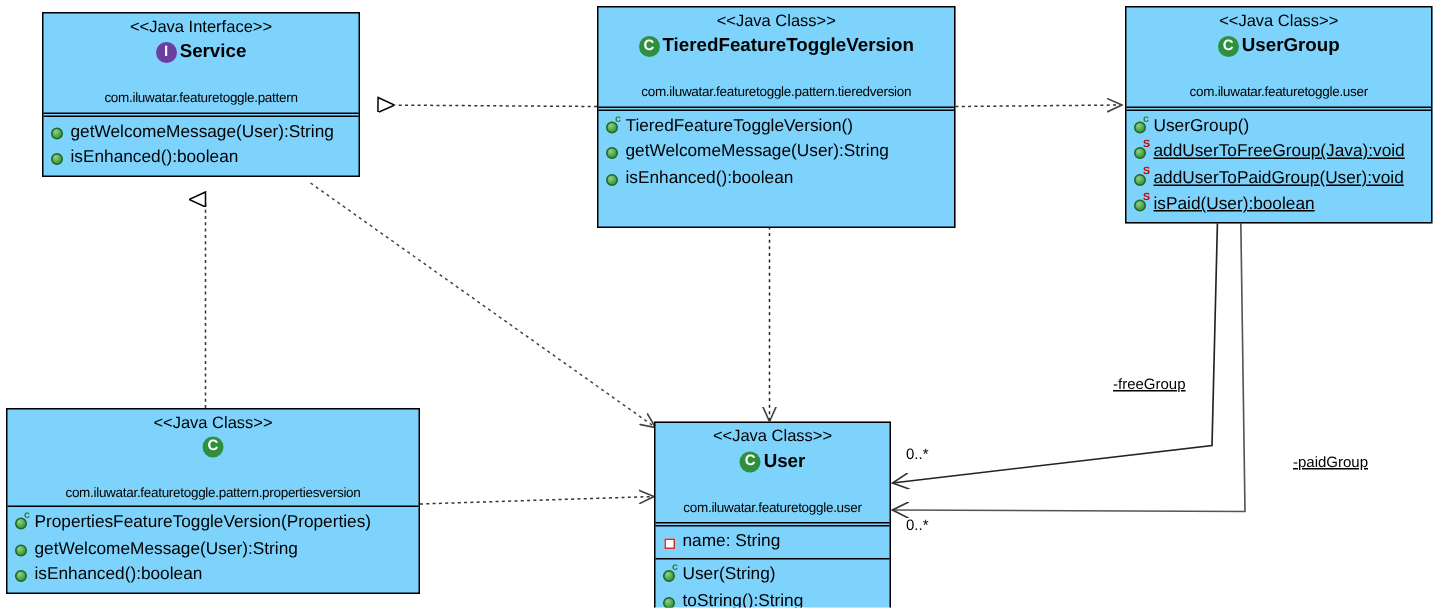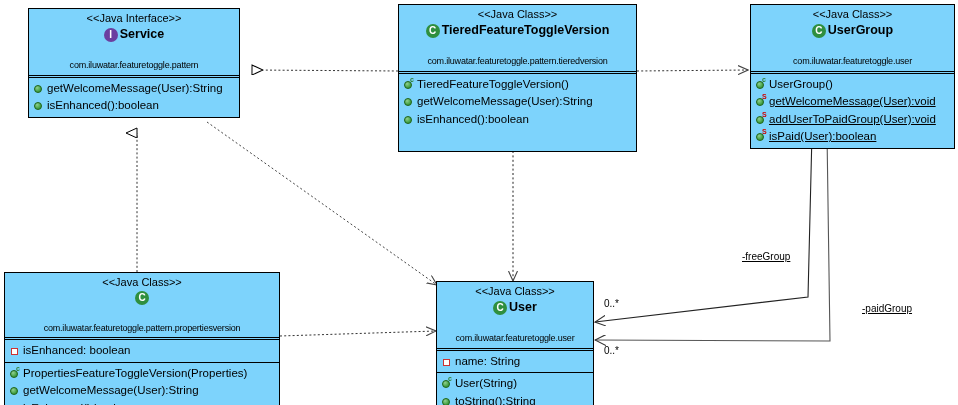--- a/index.html
+++ b/index.html
@@ -270,21 +270,21 @@
             <span class="dot"></span>
             <span class="sup c">c</span>
           </span>
         <span class="mtext">UserGroup()</span>
       </div>
       <div class="member static">
         <span class="ico">
             <span class="dot"></span>
             <span class="sup s">S</span>
           </span>
-        <span class="mtext">getWelcomeMessage(User):void</span>
+        <span class="mtext">addUserToFreeGroup(Java):void</span>
       </div>
       <div class="member static">
         <span class="ico">
             <span class="dot"></span>
             <span class="sup s">S</span>
           </span>
         <span class="mtext">addUserToPaidGroup(User):void</span>
       </div>
       <div class="member static">
         <span class="ico">
@@ -296,28 +296,20 @@
     </div>
   </div>
 
   <div class="uml-box" style="left:4px; top:272px; width:276px;">
     <div class="uml-header">
       <div class="stereotype">&lt;&lt;Java Class&gt;&gt;</div>
       <div class="titleline">
         <span class="tico clazz">C</span>
       </div>
       <div class="pkgline">com.iluwatar.featuretoggle.pattern.propertiesversion</div>
-    </div>
-    <div class="compartment thick">
-      <div class="member">
-        <span class="ico">
-            <span class="field-sq"></span>
-          </span>
-        <span class="mtext">isEnhanced: boolean</span>
-      </div>
     </div>
     <div class="compartment">
       <div class="member">
         <span class="ico">
             <span class="dot"></span>
             <span class="sup c">c</span>
           </span>
         <span class="mtext">PropertiesFeatureToggleVersion(Properties)</span>
       </div>
       <div class="member">

